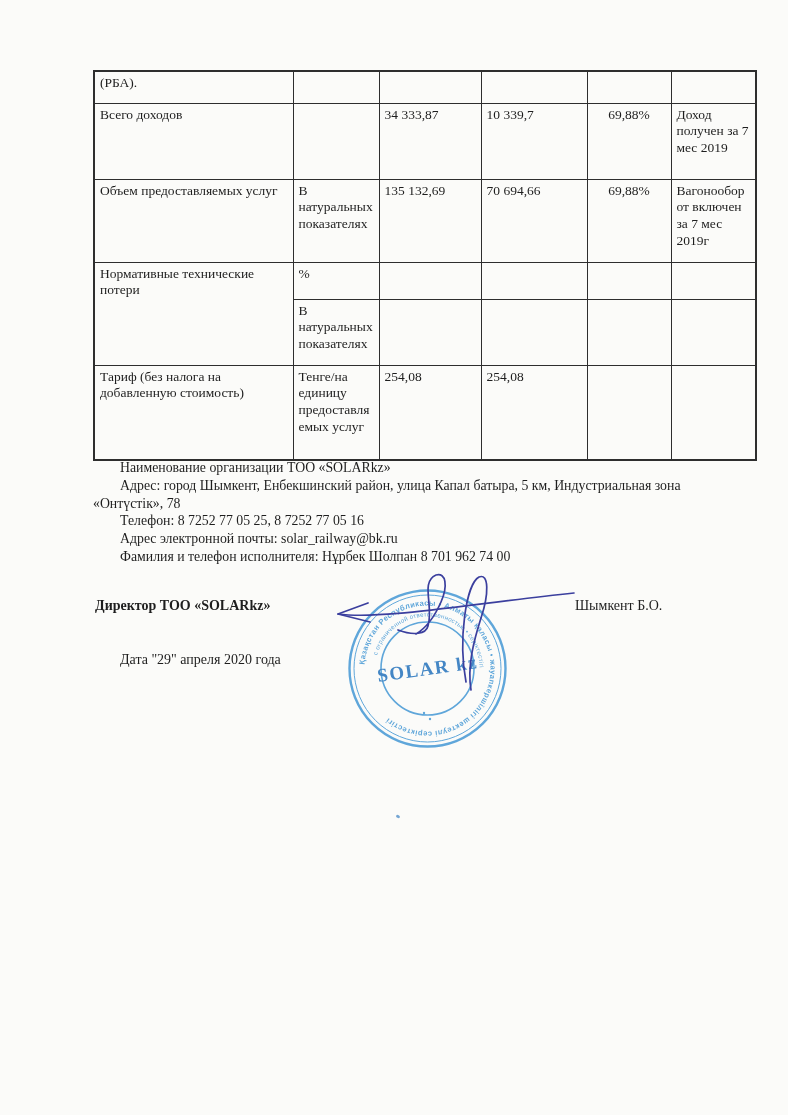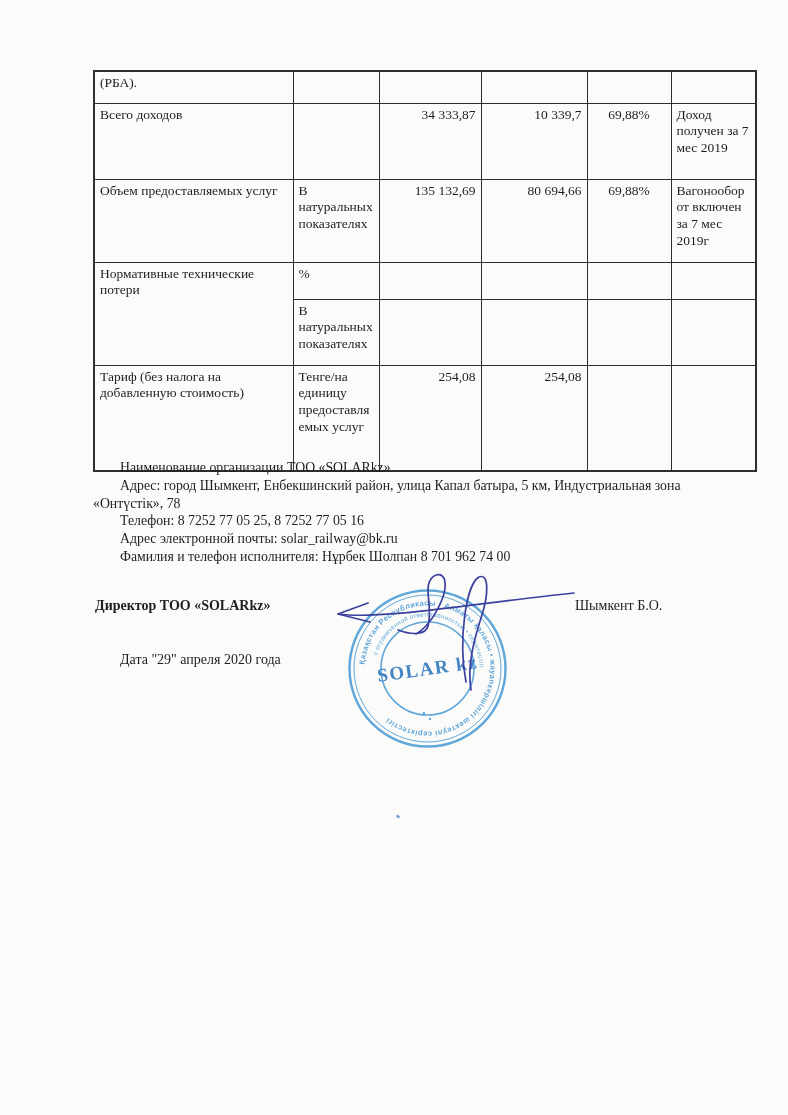--- a/index.html
+++ b/index.html
@@ -22,21 +22,21 @@
     border-collapse:collapse;table-layout:fixed;
     font-size:13.5px;line-height:1.25;
     border:2px solid var(--line);
   }
   .doc-table td{
     border:1.5px solid var(--line);
     vertical-align:top;padding:3px 5px;
     overflow:hidden;
   }
   .c-unit,.c-note{overflow-wrap:anywhere;}
-  .c-num{text-align:right;}
+  .c-num{text-align:left;}
   .c-pct{text-align:center;}
   
   .notes{
     position:absolute;left:93px;top:459px;width:650px;
     font-size:13.8px;line-height:17.8px;
   }
   .note-title{padding-left:2px;}
   .note-line{padding-left:27px;}
   .note-addr{padding-left:0;text-indent:27px;}
   
@@ -99,40 +99,40 @@
       <td class="c-unit"></td>
       <td class="c-num">34 333,87</td>
       <td class="c-num">10 339,7</td>
       <td class="c-pct">69,88%</td>
       <td class="c-note">Доход получен за 7 мес 2019</td>
     </tr>
     <tr style="height:83px">
       <td class="c-label">Объем предоставляемых услуг</td>
       <td class="c-unit">В натуральных показателях</td>
       <td class="c-num">135 132,69</td>
-      <td class="c-num">80 694,66</td>
+      <td class="c-num">70 694,66</td>
       <td class="c-pct">69,88%</td>
       <td class="c-note">Вагонооборот включен за 7 мес 2019г</td>
     </tr>
     <tr style="height:37px">
       <td class="c-label" rowspan="2">Нормативные технические потери</td>
       <td class="c-unit">%</td>
       <td class="c-num"></td>
       <td class="c-num"></td>
       <td class="c-pct"></td>
       <td class="c-note"></td>
     </tr>
     <tr style="height:66px">
       <td class="c-unit">В натуральных показателях</td>
       <td class="c-num"></td>
       <td class="c-num"></td>
       <td class="c-pct"></td>
       <td class="c-note"></td>
     </tr>
-    <tr style="height:106px">
+    <tr style="height:95px">
       <td class="c-label">Тариф (без налога на добавленную стоимость)</td>
       <td class="c-unit">Тенге/на единицу предоставляемых услуг</td>
       <td class="c-num">254,08</td>
       <td class="c-num">254,08</td>
       <td class="c-pct"></td>
       <td class="c-note"></td>
     </tr>
   </tbody>
     </table>
 

